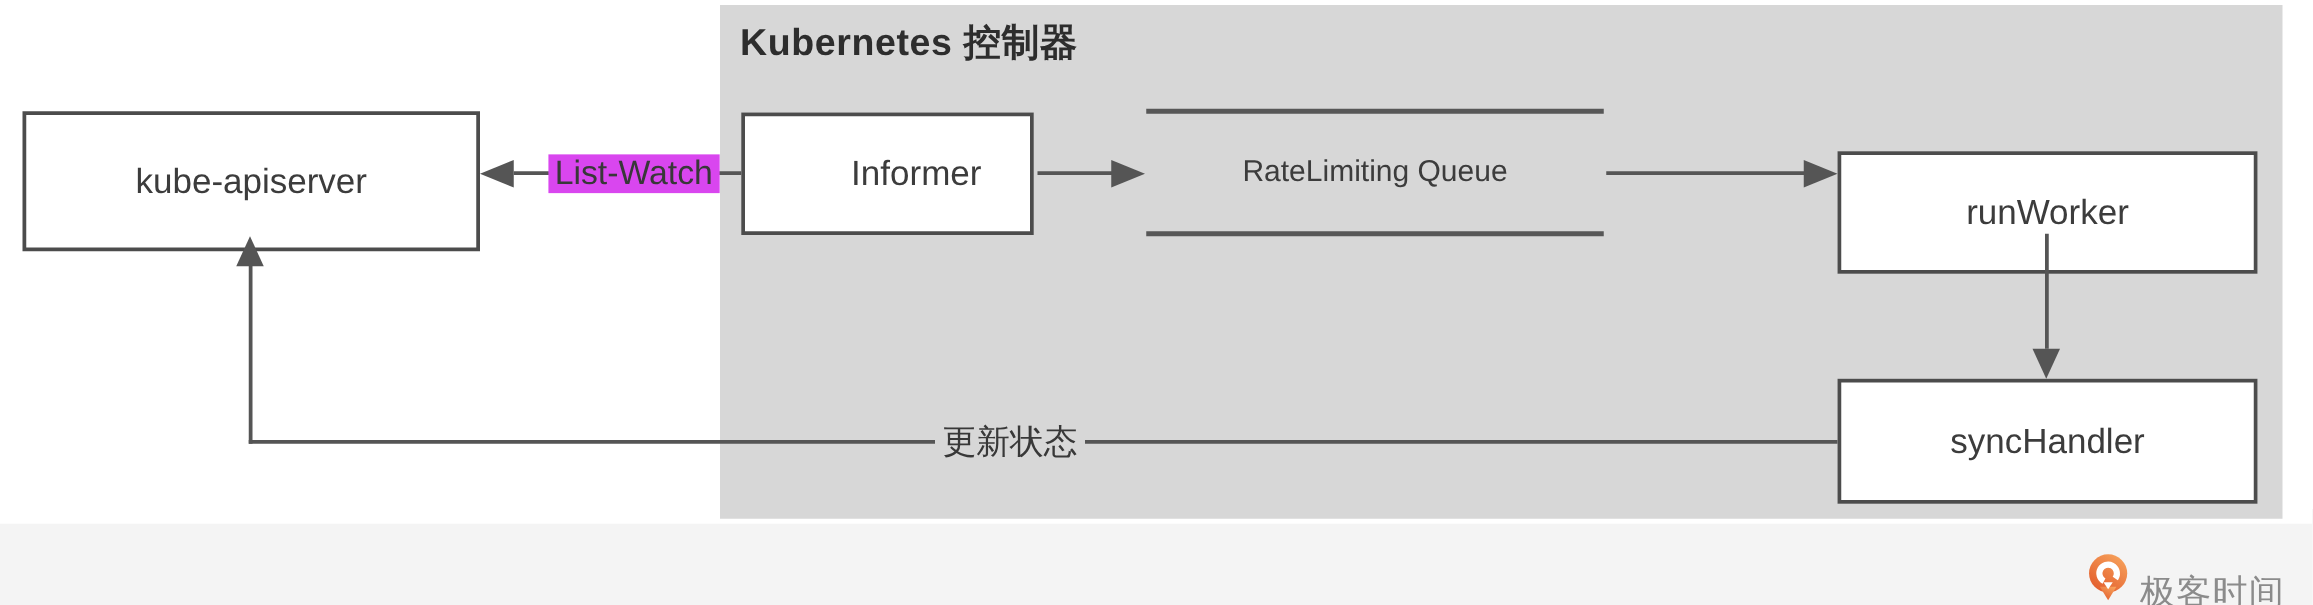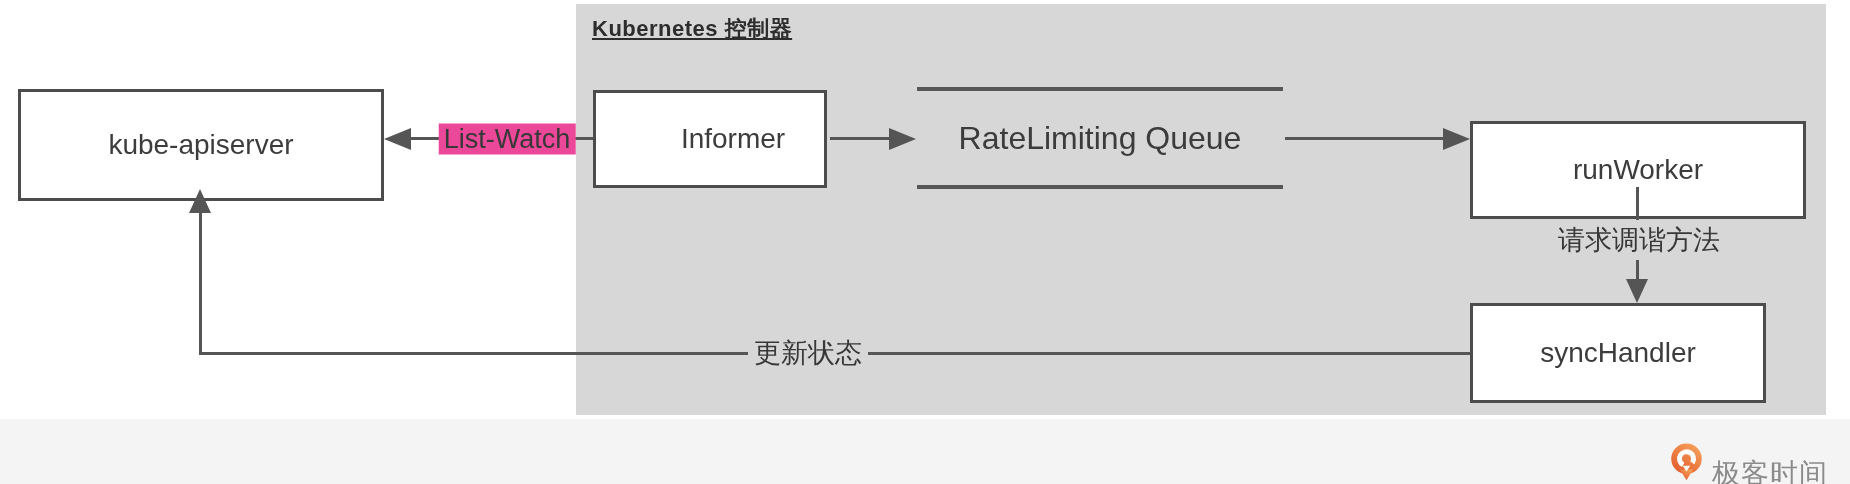--- a/index.html
+++ b/index.html
@@ -21,65 +21,64 @@
     color:var(--text);
   }
   .group{
     position:absolute;
     left:576px;top:4px;width:1250px;height:411px;
     background:var(--container-bg);
   }
   .group-title{
     position:absolute;
     left:592px;top:14px;
-    font-size:22px;font-weight:bold;color:#2d2d2d;
+    font-size:30px;font-weight:bold;color:#2d2d2d;
     letter-spacing:0.5px;
     white-space:nowrap;
-    text-decoration:underline;
   }
   .node{
     position:absolute;
     background:var(--box-bg);
     border:3px solid var(--box-border);
     box-sizing:border-box;
     display:flex;align-items:center;justify-content:center;
     font-size:28px;color:var(--text);
     white-space:nowrap;
   }
   .node-kube-apiserver{left:18px;top:89px;width:366px;height:112px;}
   .node-informer{left:593px;top:90px;width:234px;height:98px;padding-left:46px;}
   .node-runworker{left:1470px;top:89px;width:336px;height:98px;margin-top:32px;}
-  .node-synchandler{left:1470px;top:303px;width:296px;height:100px;}
+  .node-synchandler{left:1470px;top:303px;width:336px;height:100px;}
   .queue{
     position:absolute;
     left:917px;top:87px;width:366px;height:102px;
   }
   .queue-rail{
     position:absolute;left:0;right:0;height:4px;background:#575757;
   }
   .queue-rail.top{top:0;}
   .queue-rail.bottom{bottom:0;}
   .queue-label{
     position:absolute;left:0;right:0;top:50%;
     transform:translateY(-50%);
-    text-align:center;font-size:32px;color:var(--text);
+    text-align:center;font-size:24px;color:var(--text);
     white-space:nowrap;
   }
   .hline{position:absolute;height:3px;background:var(--line);}
   .vline{position:absolute;width:3px;background:var(--line);}
   .ah{position:absolute;width:0;height:0;}
   .ah-left{border-top:11px solid transparent;border-bottom:11px solid transparent;border-right:27px solid var(--line);}
   .ah-right{border-top:11px solid transparent;border-bottom:11px solid transparent;border-left:27px solid var(--line);}
   .ah-up{border-left:11px solid transparent;border-right:11px solid transparent;border-bottom:24px solid var(--line);}
   .ah-down{border-left:11px solid transparent;border-right:11px solid transparent;border-top:24px solid var(--line);}
   .edge-label{
     position:absolute;transform:translate(-50%,-50%);
     font-size:27px;color:#383838;white-space:nowrap;z-index:3;
   }
-  .edge-label.on-white{background:#ec4899;padding:0 5px;}
+  .edge-label.on-white{background:#d946ef;padding:0 5px;}
   .edge-label.on-gray{background:var(--container-bg);padding:2px 6px;}
   .footer{
     position:absolute;left:0;top:419px;width:1850px;height:65px;
     background:var(--footer-bg);
   }
   .brand{
     position:absolute;left:1670px;top:431px;
     display:flex;align-items:center;gap:9px;
   }
   .brand-name{
@@ -119,21 +118,20 @@
   <div class="edge-label on-white" style="left:507px;top:139px;">List-Watch</div>
 
   <div class="hline" style="left:830px;top:137px;width:62px;"></div>
   <div class="ah ah-right" style="left:889px;top:128px;"></div>
 
   <div class="hline" style="left:1285px;top:137px;width:159px;"></div>
   <div class="ah ah-right" style="left:1443px;top:128px;"></div>
 
   <div class="vline" style="left:1636px;top:187px;height:92px;"></div>
   <div class="ah ah-down" style="left:1626px;top:279px;"></div>
-  <div class="edge-label on-gray" style="left:1639px;top:240px;">请求调谐方法</div>
 
   <div class="hline" style="left:199px;top:352px;width:1271px;"></div>
   <div class="vline" style="left:199px;top:209px;height:146px;"></div>
   <div class="ah ah-up" style="left:189px;top:189px;"></div>
   <div class="edge-label on-gray" style="left:808px;top:353px;">更新状态</div>
 
   <div class="footer"></div>
   <div class="brand">
     <span style="display:inline-block;line-height:0;">
       <svg width="33" height="38" viewBox="0 0 40 46" xmlns="http://www.w3.org/2000/svg">

